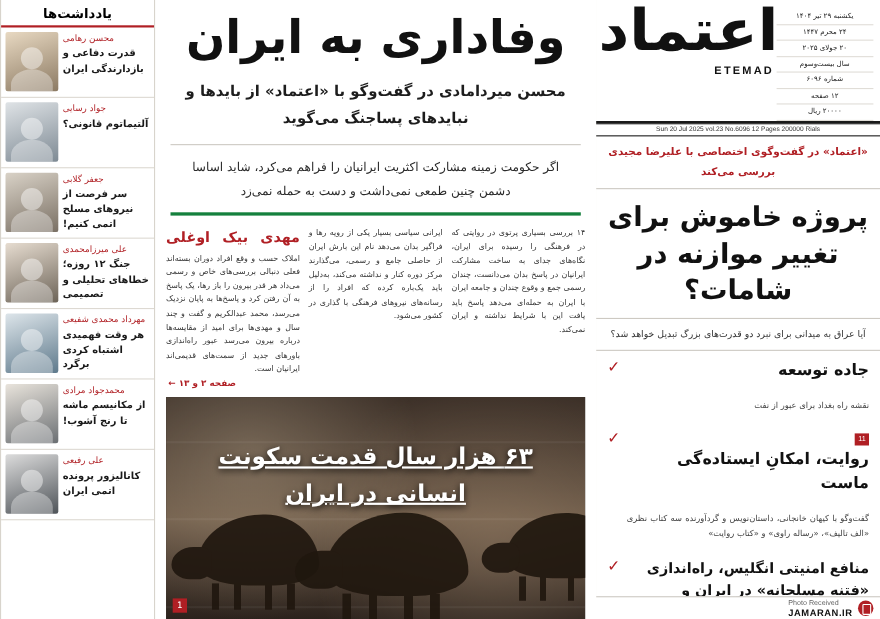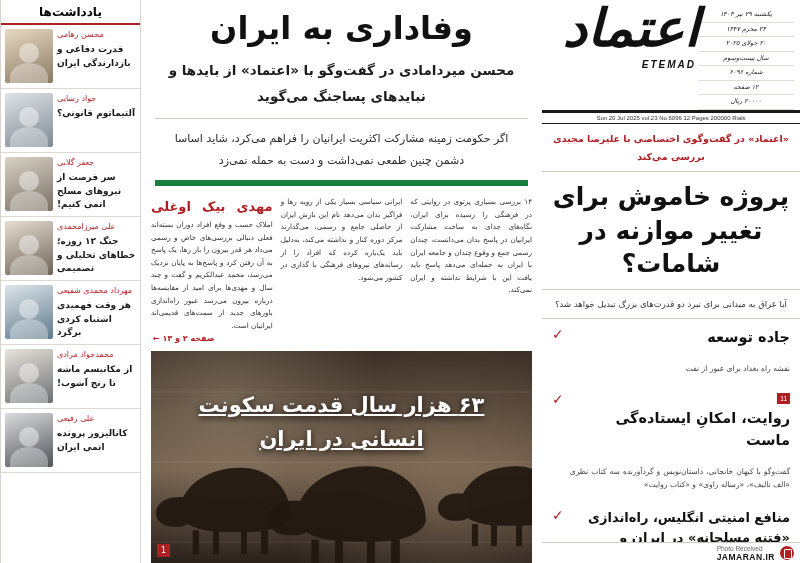--- a/index.html
+++ b/index.html
@@ -102,21 +102,21 @@
     display:flex;flex-direction:column;
     border-left:1px solid #d8d4cc;
     box-sizing:border-box;
     position:relative;
   }
   .main-head{
     padding:8px 14px 4px;
     text-align:center;
   }
   .main-title{
-    font-size:32px;
+    font-size:42px;
     font-weight:bold;
     color:#111;
     line-height:1.25;
     letter-spacing:0;
   }
   .main-sub{
     margin-top:10px;
     font-size:13.5px;
     font-weight:bold;
     color:#1d1d1d;
@@ -124,21 +124,21 @@
     border-bottom:1px solid #cdc9c2;
     padding-bottom:9px;
   }
   .main-lede{
     margin-top:9px;
     font-size:11px;
     color:#2a2a2a;
     line-height:2.0;
     text-align:center;
     padding:0 12px 8px;
-    border-bottom:6px solid #15803d;
+    border-bottom:3px solid #15803d;
   }
   .cols-wrap{
     display:flex;flex-direction:row-reverse;
     gap:8px;
     padding:6px 10px 0;
     font-size:7.2px;
     color:#333;
     line-height:1.75;
     text-align:justify;
   }
@@ -226,21 +226,20 @@
     box-sizing:border-box;
     position:relative;
   }
   .masthead{
     position:relative;
     height:113px;
     border-bottom:2px solid #1a1a1a;
     display:flex;flex-direction:row-reverse;
     padding:4px 6px 0;
     box-sizing:border-box;
-    font-style:italic;
   }
   .logo-wrap{
     flex:1;
     display:flex;flex-direction:column;align-items:flex-start;
     justify-content:flex-start;
     padding-right:2px;
   }
   .logo-fa{
     font-size:52px;
     font-weight:bold;

